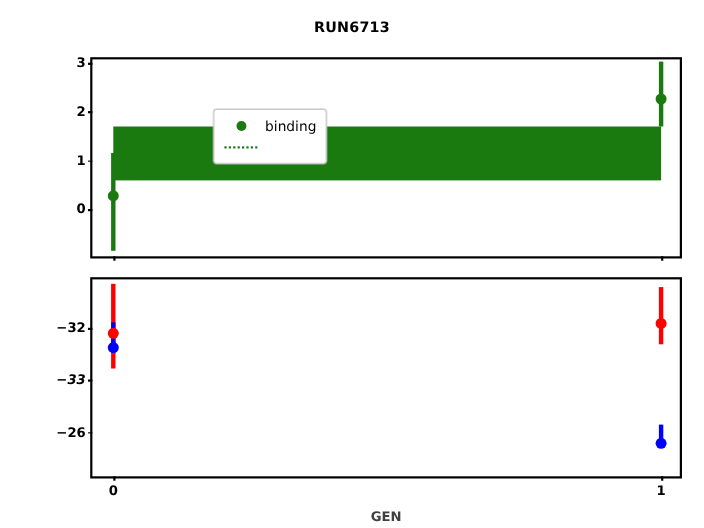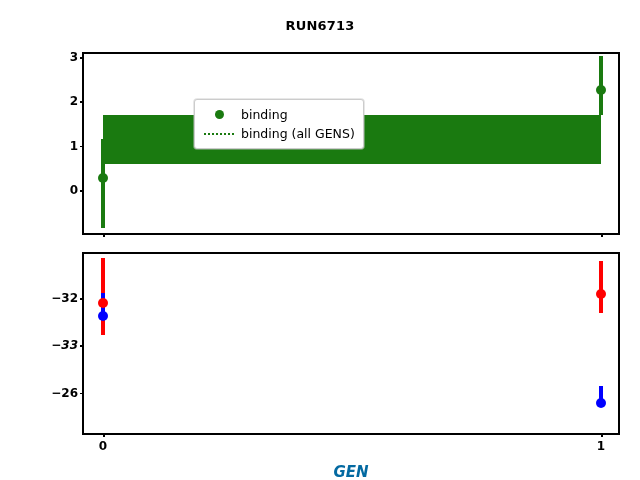--- a/index.html
+++ b/index.html
@@ -45,21 +45,21 @@
     position:absolute;
     font-size:12px;font-weight:bold;color:#000;
     white-space:nowrap;
     transform-origin:50% 50%;
     transform:rotate(-90deg);
   }
   #ylabel-top{left:-6px;top:132px;width:200px;text-align:center;margin-left:-100px;}
   #ylabel-bottom{left:-6px;top:332px;width:200px;text-align:center;margin-left:-100px;}
   .xlabel{
     position:absolute;left:82px;width:538px;top:452px;
-    text-align:center;font-size:15px;font-weight:bold;color:#0369a1;font-style:italic;
+    text-align:center;font-size:12px;font-weight:bold;color:#404040;
   }
 
   
   .band{position:absolute;background:#1a7a10;}
   .errbar{position:absolute;width:4px;transform:translateX(-50%);}
   .marker{
     position:absolute;width:10px;height:10px;border-radius:50%;
     transform:translate(-50%,-50%);
   }
 
@@ -124,21 +124,20 @@
       <div class="legend-row">
         <span class="legend-key">
           <span class="legend-dot" style="background:#1a7a10;"></span>
         </span>
         <span class="legend-text">binding</span>
       </div>
       <div class="legend-row">
         <span class="legend-key">
           <span class="legend-dash"></span>
         </span>
-        <span class="legend-text">binding (all GENS)</span>
       </div>
     </div>
   </div>
 
   <div class="ylabel" id="ylabel-top">ΔΔG / kcal mol⁻¹</div>
 
   <div class="axes" id="axes-bottom">
 
     <div class="ytick" style="top:44.0px;"></div>
     <div class="yticklabel" style="top:44.0px;">−32</div>

